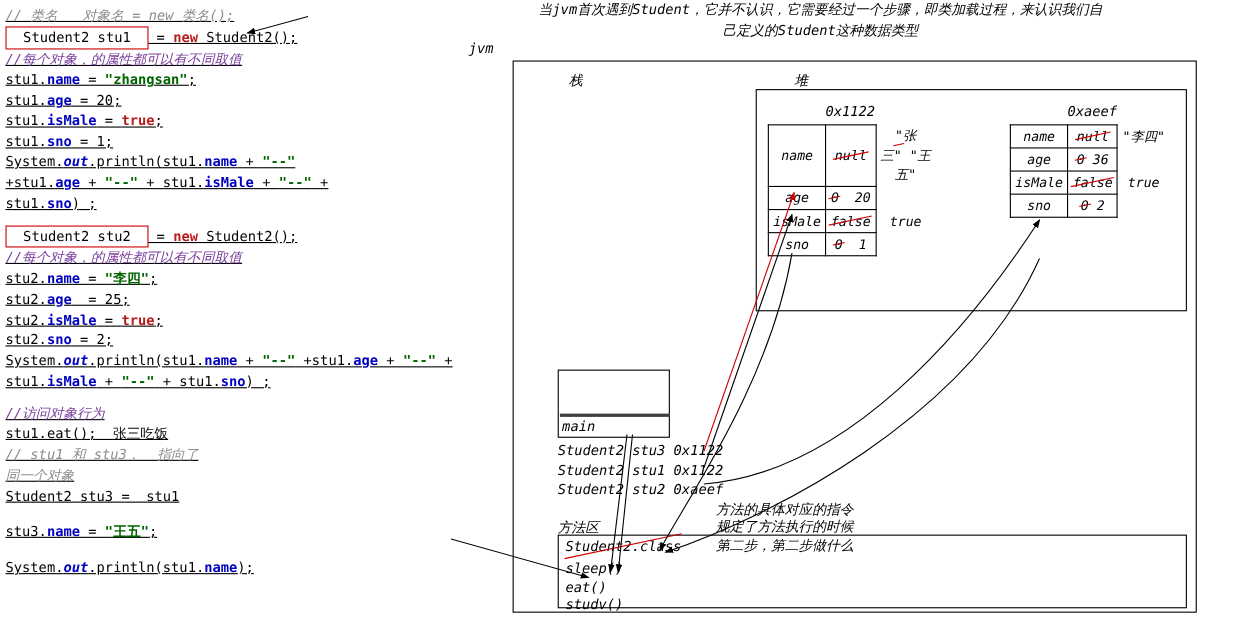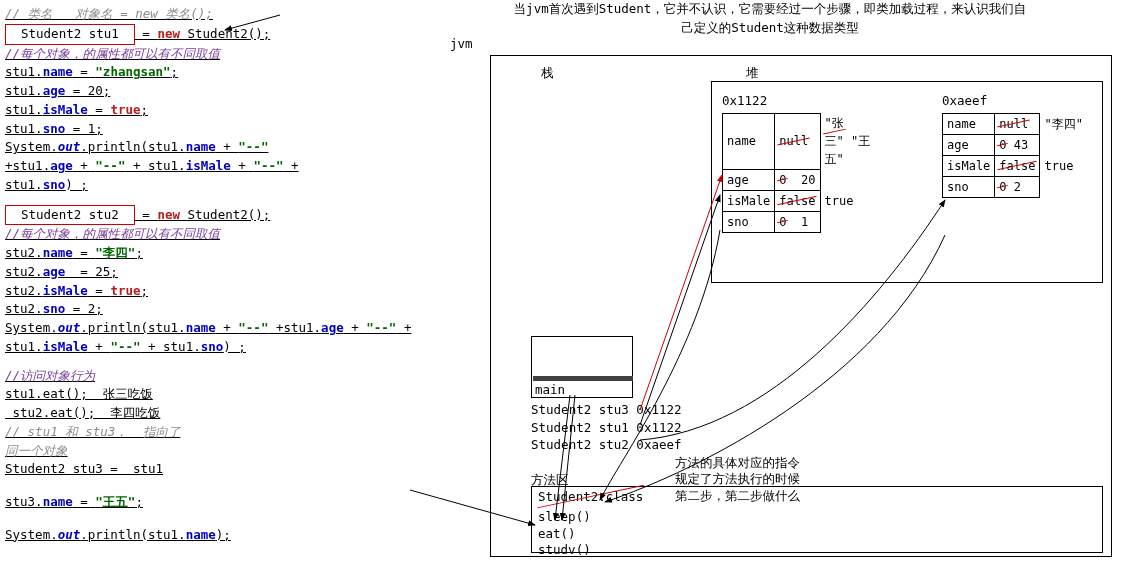--- a/index.html
+++ b/index.html
@@ -17,23 +17,24 @@
   }
   .left-col {
     position: absolute;
     left: 5px;
     top: 5px;
     width: 420px;
     text-decoration: underline;
   }
   .right-col {
     position: absolute;
-    left: 430px;
+    left: 406px;
     top: 0;
     width: 695px;
+    font-style: italic;
   }
   .code-line { white-space: pre; font-family: Consolas, monospace; }
   .cmt { color: #8e8e8e; font-style: italic; }
   .cmt-purple { color: #7a3e9d; font-style: italic; }
   .kw { color: #b91c1c; font-weight: bold; }
   .field { color: #0000c0; font-weight: bold; }
   .str { color: #006400; font-weight: bold; }
   .it { font-style: italic; }
   .redbox { border: 1px solid #c00; padding: 0 15px; display:inline-block; }
   .strike2 { position: relative; }
@@ -48,25 +49,25 @@
   .jvm-label { position:absolute; left:20px; top:35px; }
   .outer-box {
     position: absolute; left: 60px; top: 55px; width: 620px; height: 500px;
     border: 1px solid #000;
   }
   .stack-label { position:absolute; left:50px; top:8px; }
   .heap-label { position:absolute; left:255px; top:8px; }
   .stack-box {
     position:absolute; left:40px; top:280px; width:100px; height:60px; border:1px solid #000;
   }
-  .stack-main { position:absolute; left:42px; top:320px; border-top:5px solid #404040; width:98px; padding-left:2px;}
+  .stack-main { position:absolute; left:42px; top:320px; border-top:3px solid #404040; width:98px; padding-left:2px;}
   .stack-vars { position:absolute; left:40px; top:345px; font-family: monospace; line-height:1.4; }
 
   .heap-box {
-    position:absolute; left:220px; top:25px; width:390px; height:200px; border:1px solid #000;
+    position:absolute; left:220px; top:25px; width:390px; height:200px; border:1px solid #000;text-align:center;
   }
   .obj1 { position:absolute; left:10px; top:10px; width:150px; }
   .obj2 { position:absolute; left:230px; top:10px; width:150px; }
   .obj .addr { margin-bottom:2px; display:block; }
   .obj table { border-collapse: collapse; }
   .obj td { border:1px solid #000; padding:1px 4px; font-family: monospace; font-size:12px; }
   .outside { border:none !important; padding-left:6px;}
 
   .method-label { position:absolute; left:40px; top:415px;}
   .method-box {
@@ -97,21 +98,20 @@
   <div class="code-line cmt-purple">//每个对象，的属性都可以有不同取值</div>
   <div class="code-line"><span>stu2.</span><span class="field">name</span><span> = </span><span class="str">"李四"</span><span>;</span></div>
   <div class="code-line"><span>stu2.</span><span class="field">age</span><span>  = 25;</span></div>
   <div class="code-line"><span>stu2.</span><span class="field">isMale</span><span> = </span><span class="kw">true</span><span>;</span></div>
   <div class="code-line"><span>stu2.</span><span class="field">sno</span><span> = 2;</span></div>
   <div class="code-line"><span>System.</span><span class="field it">out</span><span>.println(stu1.</span><span class="field">name</span><span> + </span><span class="str">"--"</span><span> +stu1.</span><span class="field">age</span><span> + </span><span class="str">"--"</span><span> +</span></div>
   <div class="code-line"><span>stu1.</span><span class="field">isMale</span><span> + </span><span class="str">"--"</span><span> + stu1.</span><span class="field">sno</span><span>) ;</span></div>
   <div style="height:10px"></div>
   <div class="code-line cmt-purple">//访问对象行为</div>
   <div class="code-line">stu1.eat();  张三吃饭</div>
-  <div class="code-line"> stu2.eat();  李四吃饭</div>
   <div class="code-line cmt">// stu1 和 stu3，  指向了</div>
   <div class="code-line cmt">同一个对象</div>
   <div class="code-line">Student2 stu3 =  stu1</div>
   <div style="height:14px"></div>
   <div class="code-line"><span>stu3.</span><span class="field">name</span><span> = </span><span class="str">"王五"</span><span>;</span></div>
   <div style="height:14px"></div>
   <div class="code-line"><span>System.</span><span class="field it">out</span><span>.println(stu1.</span><span class="field">name</span><span>);</span></div>
 </div>
 
 <div class="right-col">
@@ -163,21 +163,21 @@
         <span class="addr">0xaeef</span>
         <table>
           <tbody>
               <tr>
                 <td>name</td>
                 <td><span class="strike2">null</span></td>
                 <td class="outside">"李四"</td>
               </tr>
           <tr>
                 <td>age</td>
-                <td><span class="strike2">0</span>&nbsp;<span>43</span></td>
+                <td><span class="strike2">0</span>&nbsp;<span>36</span></td>
               </tr>
           <tr>
                 <td>isMale</td>
                 <td><span class="strike2">false</span></td>
                 <td class="outside">true</td>
               </tr>
           <tr>
                 <td>sno</td>
                 <td><span class="strike2">0</span>&nbsp;<span>2</span></td>
               </tr>

